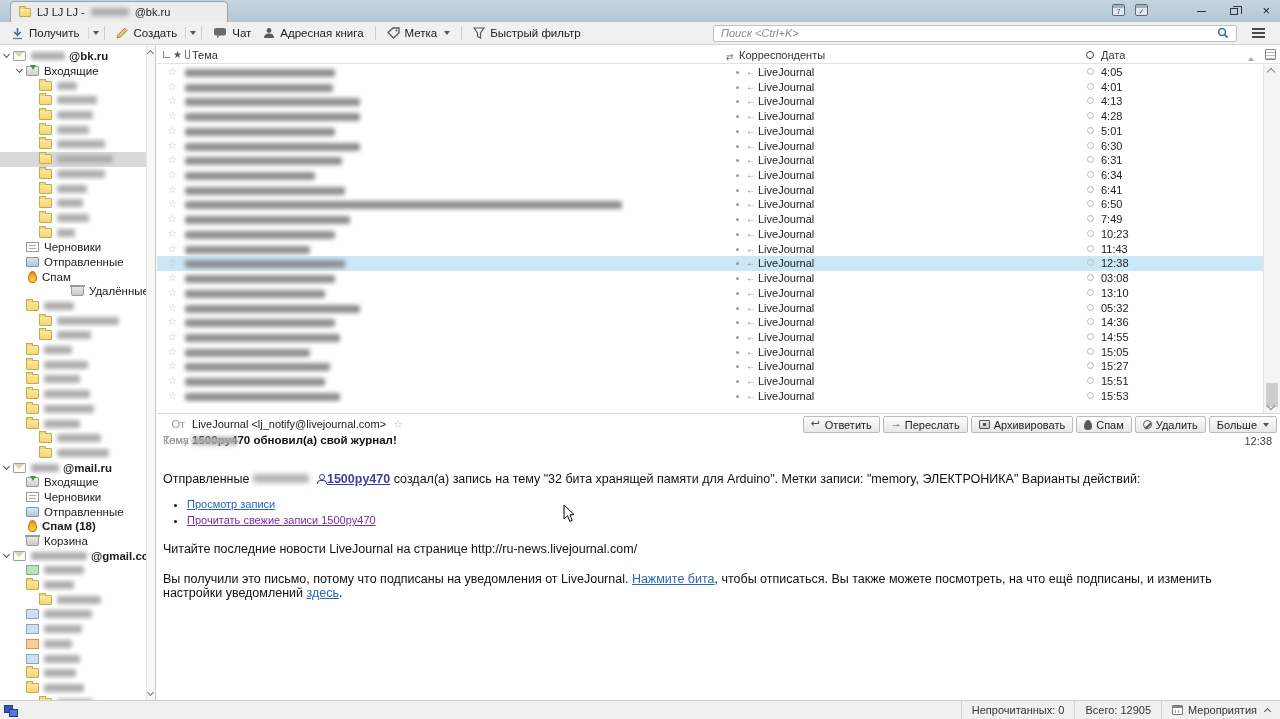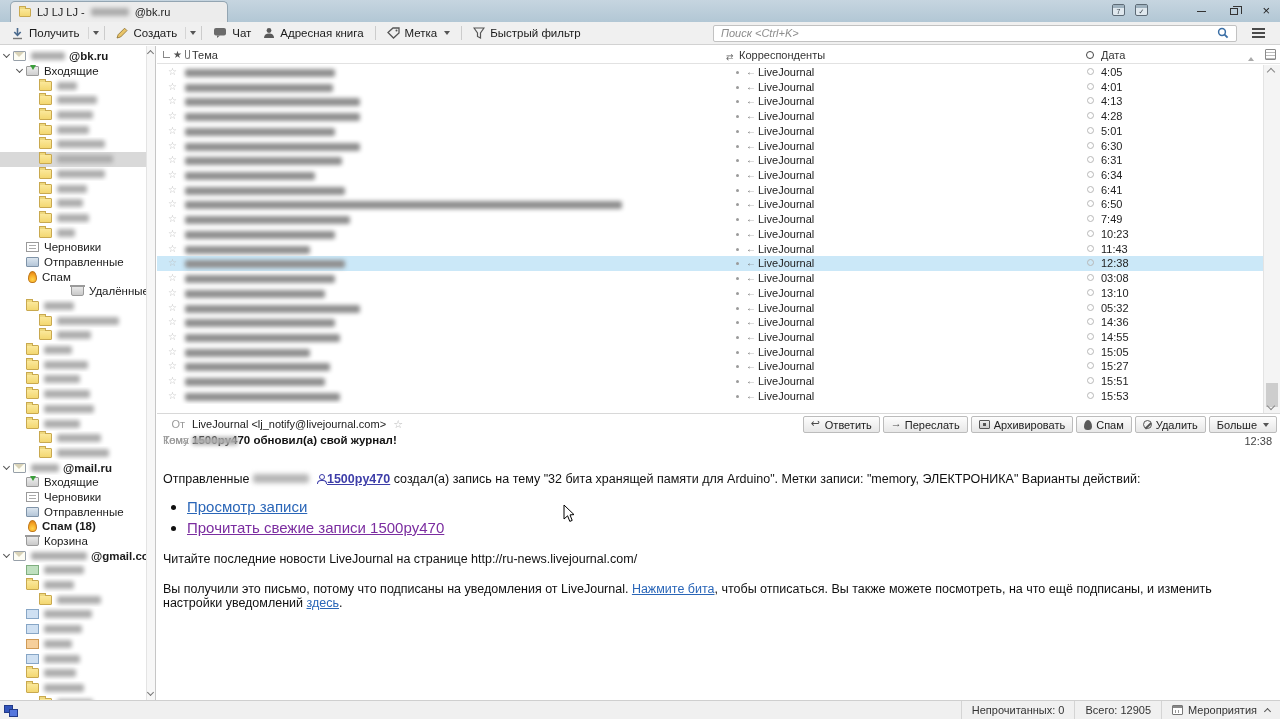--- a/index.html
+++ b/index.html
@@ -134,21 +134,21 @@
   .msgbody{position:absolute;left:0;right:0;top:418px;bottom:0;background:#fff;
        padding:8px 10px 0 6px;font-size:12.5px;color:#101010;}
   .msgbody p{margin:0;}
   .p1{margin-top:2px;}
   .userlink{color:#3d3da8;font-weight:bold;text-decoration:underline;}
   .person{display:inline-block;width:9px;height:9px;position:relative;margin:0 1px 0 8px;}
   .person::before{content:"";position:absolute;left:2.5px;top:0;width:4px;height:4px;border:1px solid #3d3da8;border-radius:50%;}
   .person::after{content:"";position:absolute;left:0;bottom:-1px;width:8px;height:3px;border:1px solid #3d3da8;border-bottom:none;border-radius:4px 4px 0 0;}
   .bblur{background:#b5b5b5;height:9px;width:56px;display:inline-block;border-radius:2px;filter:blur(2.5px);vertical-align:baseline;}
   ul.links{margin:12px 0 0 24px;padding:0;}
-  ul.links li{margin-bottom:4px;font-size:15px;}
+  ul.links li{margin-bottom:4px;font-size:11px;}
   a.blue{color:#2a66b8;text-decoration:underline;}
   a.purple{color:#7b2da0;text-decoration:underline;}
   .p2{margin-top:16px !important;}
   .p3{margin-top:16px !important;}
   .cursor{position:absolute;left:406px;top:40px;}
 
   
   .statusbar{position:absolute;left:0;bottom:0;right:0;height:19px;background:#f0f0f0;
        border-top:1px solid #cfcfcf;display:flex;align-items:center;font-size:11px;color:#333;}
   .neticon{position:relative;width:14px;height:11px;margin-left:4px;}

